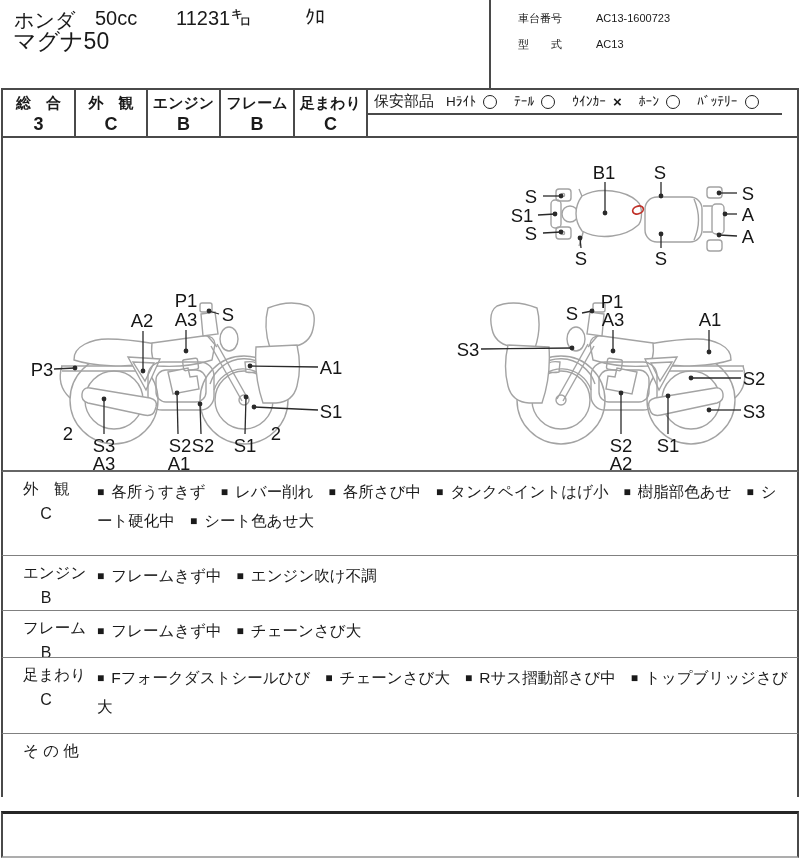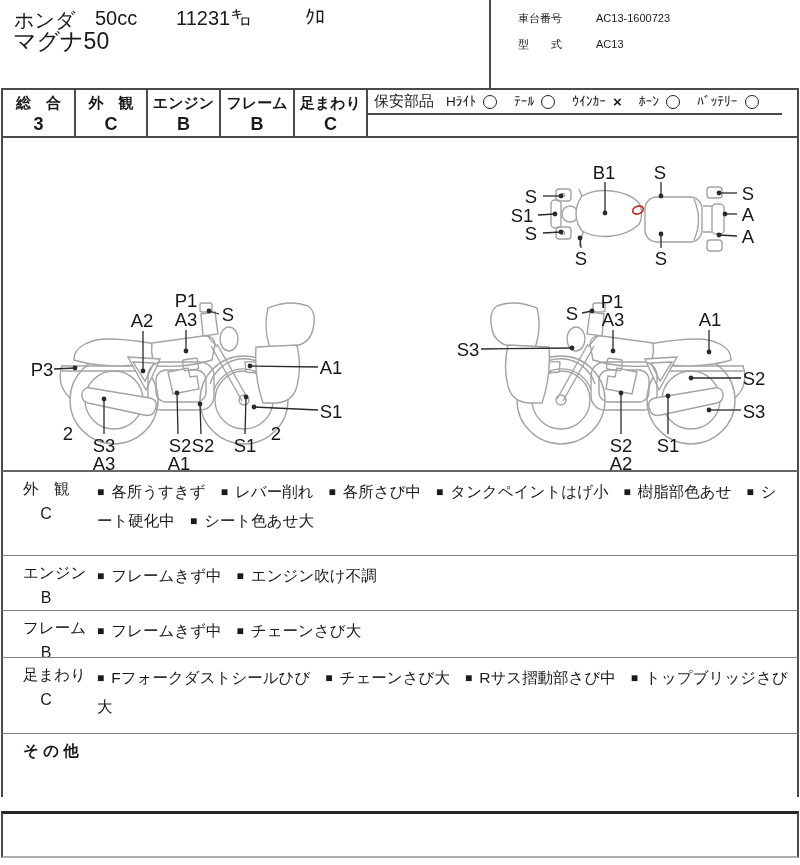--- a/index.html
+++ b/index.html
@@ -292,18 +292,18 @@
     <div class="cond-row bt" style="top: 610px; height: 47px;">
       <div class="cond-label">フレーム</div>
       <div class="cond-grade">B</div>
       <div class="cond-items"><span class="cond-item"><span class="bullet">■</span><span>フレームきず中</span></span><span class="cond-item"><span class="bullet">■</span><span>チェーンさび大</span></span></div>
     </div>
     <div class="cond-row bt" style="top: 657px; height: 76px;">
       <div class="cond-label">足まわり</div>
       <div class="cond-grade">C</div>
       <div class="cond-items"><span class="cond-item"><span class="bullet">■</span><span>Fフォークダストシールひび</span></span><span class="cond-item"><span class="bullet">■</span><span>チェーンさび大</span></span><span class="cond-item"><span class="bullet">■</span><span>Rサス摺動部さび中</span></span><span class="cond-item"><span class="bullet">■</span><span>トップブリッジさび大</span></span></div>
     </div>
-    <div class="cond-row bt" style="top: 733px; height: 64px; font-weight: bold;">
+    <div class="cond-row bt" style="top: 733px; height: 64px;">
       <div class="cond-label">そ の 他</div>
     </div>
   </div>
 
 <div class="bottom-bar"></div>
 
 </body></html>

